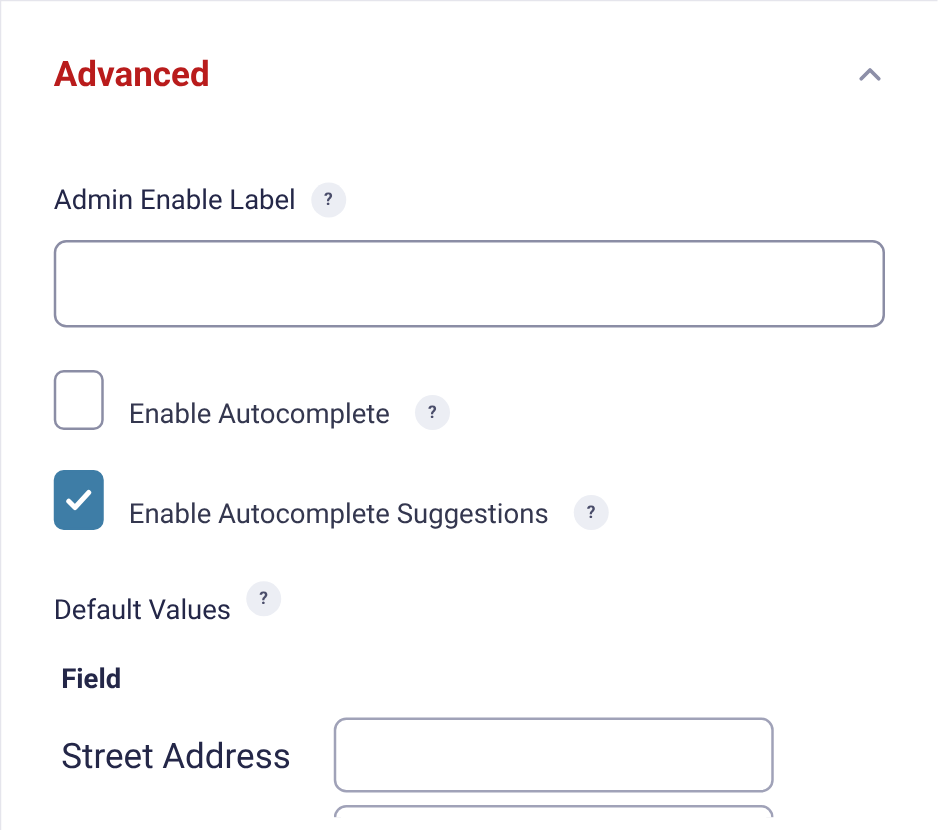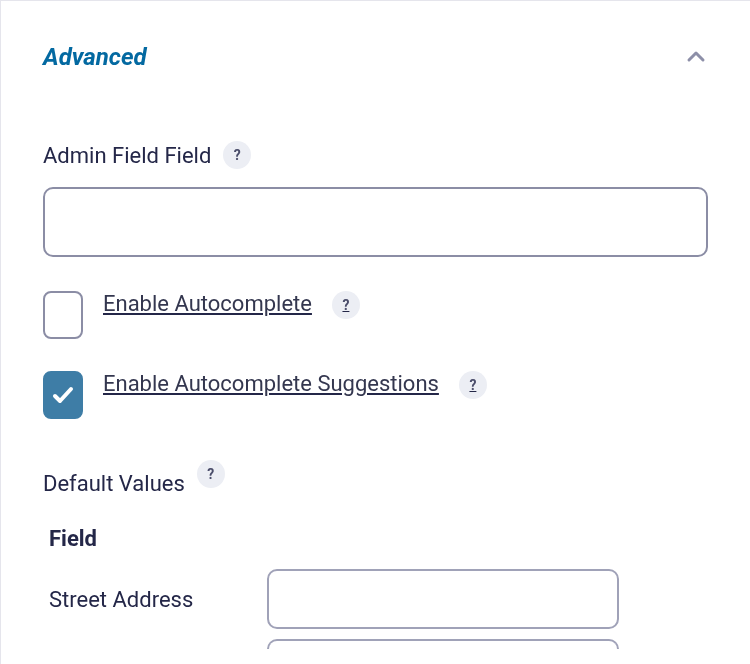--- a/index.html
+++ b/index.html
@@ -21,24 +21,23 @@
     .panel {
       padding: 42px 42px 0 42px;
     }
     .header-row {
       display: flex;
       align-items: center;
       justify-content: space-between;
       margin-bottom: 70px;
     }
     .section-title {
-      font-size: 24px;
-      font-weight: 700;
-      color: #0369a1;
-      font-style: italic;
+      font-size: 28px;
+      font-weight: 700;
+      color: #b91c1c;
     }
     .chevron {
       width: 24px;
       height: 24px;
       color: #8d8fa8;
       cursor: pointer;
     }
     .field-label-row {
       display: flex;
       align-items: center;
@@ -69,24 +68,23 @@
       height: 70px;
       border: 2px solid #8b8da5;
       border-radius: 10px;
       padding: 0 16px;
       font-size: 20px;
       outline: none;
       margin-bottom: 34px;
     }
     .checkbox-row {
       display: flex;
-      align-items: flex-start;
+      align-items: flex-end;
       gap: 20px;
       margin-bottom: 32px;
-      text-decoration: underline;
     }
     .checkbox {
       width: 40px;
       height: 48px;
       border-radius: 8px;
       display: flex;
       align-items: center;
       justify-content: center;
       cursor: pointer;
       flex-shrink: 0;
@@ -138,21 +136,21 @@
       font-weight: 700;
       color: #242748;
     }
     .table-row {
       display: flex;
       align-items: center;
       margin-bottom: 10px;
     }
     .row-label {
       width: 218px;
-      font-size: 22px;
+      font-size: 28px;
       font-weight: 400;
       color: #242748;
     }
     .row-input {
       width: 352px;
       height: 60px;
       border: 2px solid #a0a2b8;
       border-radius: 10px;
       padding: 0 14px;
       font-size: 20px;
@@ -174,21 +172,21 @@
   <div class="header-row">
     <div class="section-title">Advanced</div>
     <div class="chevron">
       <svg viewBox="0 0 24 24" fill="none" stroke="currentColor" stroke-width="3" stroke-linecap="round" stroke-linejoin="round">
         <polyline points="5 15 12 8 19 15"></polyline>
       </svg>
     </div>
   </div>
 
   <div class="field-label-row">
-    <span class="field-label">Admin Field Field</span>
+    <span class="field-label">Admin Enable Label</span>
     <span class="help-badge">?</span>
   </div>
   <input type="text" class="text-input" value="" style="">
 
   <div class="checkbox-row">
     <div class="checkbox checkbox-unchecked"></div>
     <span class="checkbox-label">Enable Autocomplete</span>
     <span class="help-badge">?</span>
   </div>
 

